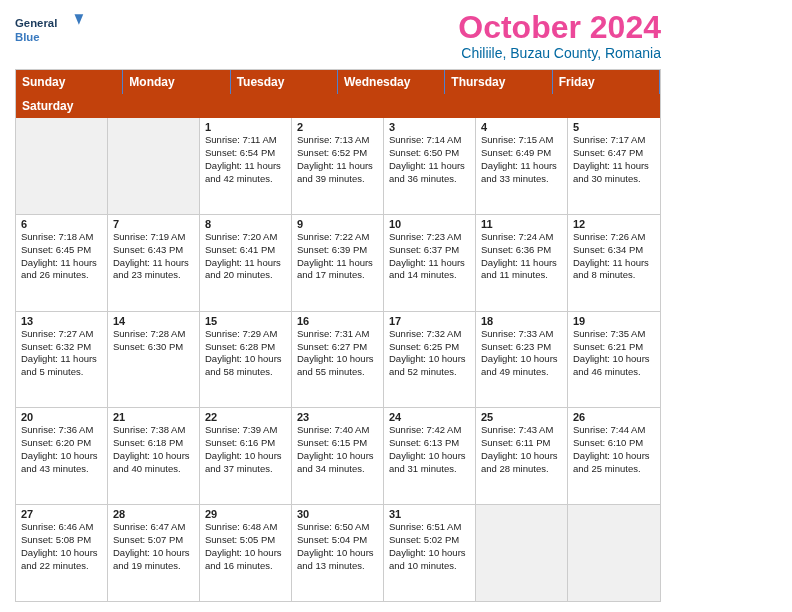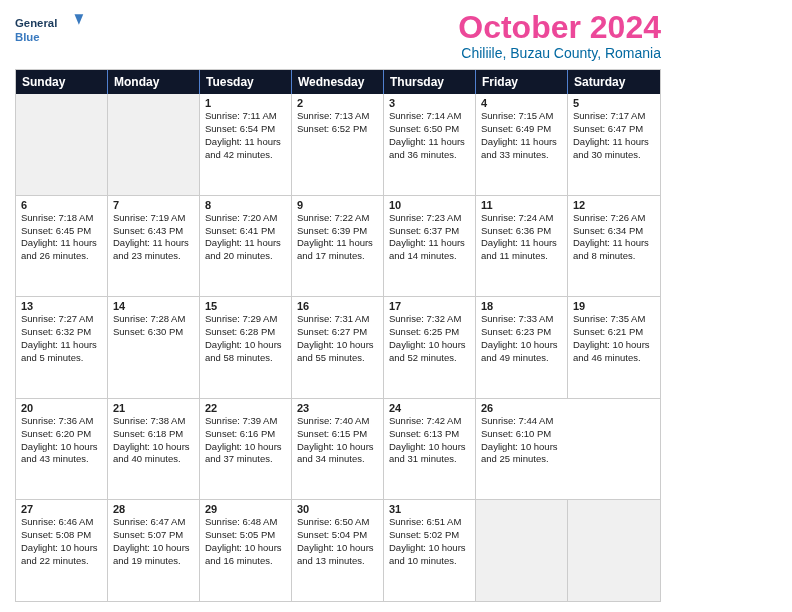--- a/index.html
+++ b/index.html
@@ -42,22 +42,22 @@
       color: #0369a1;
     }
     .calendar {
       flex: 1;
       display: flex;
       flex-direction: column;
       border: 1px solid #ccc;
     }
     .cal-header-row {
       display: grid;
-      grid-template-columns: repeat(7, 1fr);
-      background: #0f172a;
+      grid-template-columns: repeat(6, 1fr);
+      background: #c2410c;
     }
     .cal-header-cell {
       color: #fff;
       font-size: 12px;
       font-weight: bold;
       padding: 5px 6px;
       border-right: 1px solid #5080cf;
       text-align: left;
     }
     .cal-header-cell:last-child { border-right: none; }
@@ -131,20 +131,21 @@
           <div class="cal-cell">
             <span class="day-num">1</span>
             <span class="cell-line">Sunrise: 7:11 AM</span>
             <span class="cell-line">Sunset: 6:54 PM</span>
             <span class="cell-line">Daylight: 11 hours and 42 minutes.</span>
           </div>
           <div class="cal-cell">
             <span class="day-num">2</span>
             <span class="cell-line">Sunrise: 7:13 AM</span>
             <span class="cell-line">Sunset: 6:52 PM</span>
+            <span class="cell-line">Daylight: 11 hours and 39 minutes.</span>
           </div>
           <div class="cal-cell">
             <span class="day-num">3</span>
             <span class="cell-line">Sunrise: 7:14 AM</span>
             <span class="cell-line">Sunset: 6:50 PM</span>
             <span class="cell-line">Daylight: 11 hours and 36 minutes.</span>
           </div>
           <div class="cal-cell">
             <span class="day-num">4</span>
             <span class="cell-line">Sunrise: 7:15 AM</span>
@@ -268,20 +269,26 @@
             <span class="day-num">23</span>
             <span class="cell-line">Sunrise: 7:40 AM</span>
             <span class="cell-line">Sunset: 6:15 PM</span>
             <span class="cell-line">Daylight: 10 hours and 34 minutes.</span>
           </div>
           <div class="cal-cell">
             <span class="day-num">24</span>
             <span class="cell-line">Sunrise: 7:42 AM</span>
             <span class="cell-line">Sunset: 6:13 PM</span>
             <span class="cell-line">Daylight: 10 hours and 31 minutes.</span>
+          </div>
+          <div class="cal-cell">
+            <span class="day-num">25</span>
+            <span class="cell-line">Sunrise: 7:43 AM</span>
+            <span class="cell-line">Sunset: 6:11 PM</span>
+            <span class="cell-line">Daylight: 10 hours and 28 minutes.</span>
           </div>
           <div class="cal-cell">
             <span class="day-num">26</span>
             <span class="cell-line">Sunrise: 7:44 AM</span>
             <span class="cell-line">Sunset: 6:10 PM</span>
             <span class="cell-line">Daylight: 10 hours and 25 minutes.</span>
           </div>
         </div>
         <div class="cal-row">
           <div class="cal-cell">

